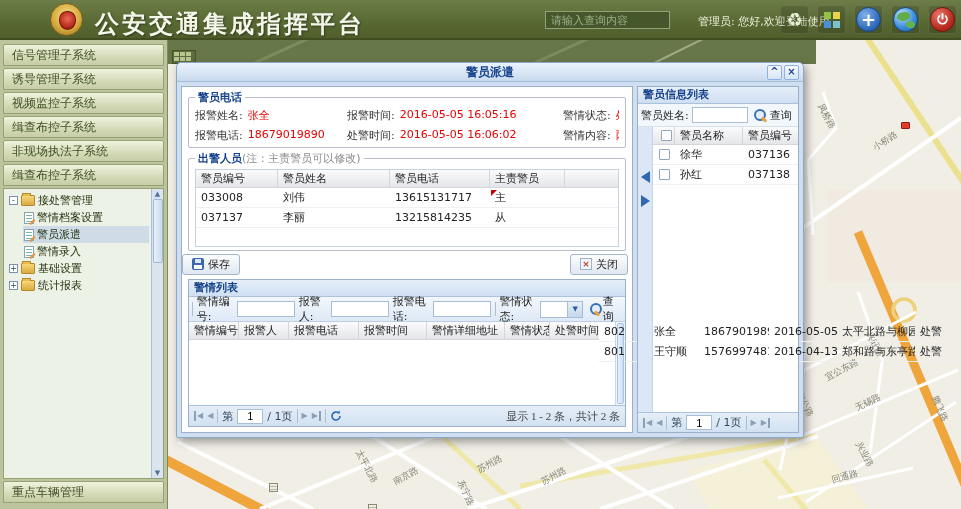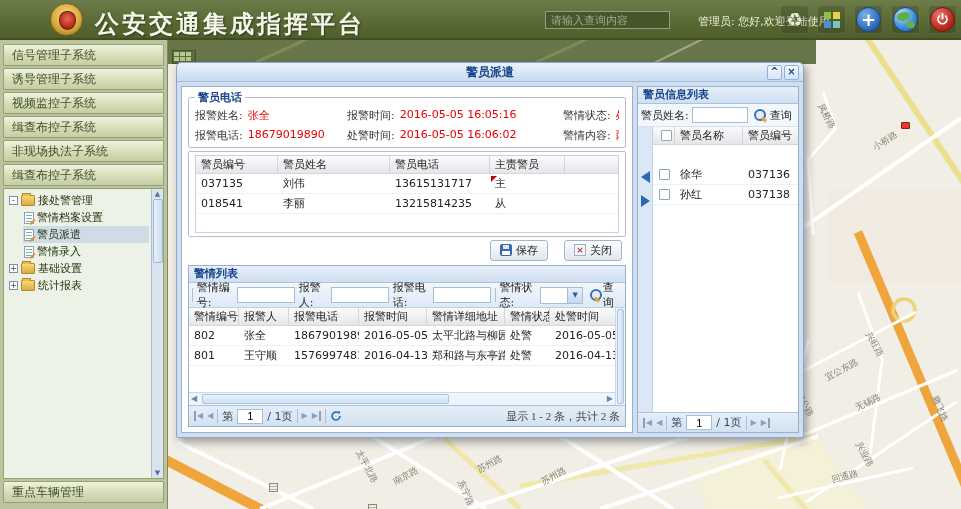--- a/index.html
+++ b/index.html
@@ -96,21 +96,21 @@
   .g-hdr .gh.fill { flex:1; border-right:none; }
   .g-row { display:flex; height:20px; line-height:19px; border-bottom:1px solid #f0f0f0; color:#222; cursor:pointer; }
   .g-row .gc { flex:none; padding-left:5px; overflow:hidden; white-space:nowrap; position:relative; }
   .g-row .gc.fill { flex:1; }
   
   .dcol0{width:82px;} .dcol1{width:112px;} .dcol2{width:100px;} .dcol3{width:75px;}
   #dispatch-body { height:58px; }
   #dispatch-body .g-row:nth-of-type(1) .dcol3::before { content:""; position:absolute; left:1px; top:2px;
     border:3px solid transparent; border-left-color:#cc0000; border-top-color:#cc0000; }
 
-  .btn-row { flex:none; height:26px; display:flex; justify-content:flex-end; align-items:center; gap:16px; padding-right:10px; }
+  .btn-row { flex:none; height:26px; display:flex; justify-content:space-between; align-items:center; gap:16px; padding-right:4px; }
   .btn { display:flex; align-items:center; gap:4px; height:21px; padding:0 9px; background:linear-gradient(#fdfdfd,#e0e7f0);
     border:1px solid #a3b5cc; border-radius:3px; font-size:11px; color:#222; cursor:pointer; }
   .ic-floppy { width:12px; height:12px; background:#3b68b0; border-radius:2px; position:relative; }
   .ic-floppy::before { content:""; position:absolute; left:3px; top:1px; width:6px; height:4px; background:#dce7f5; }
   .ic-floppy::after { content:""; position:absolute; left:2px; bottom:1px; width:8px; height:4px; background:#fff; }
   .ic-xbox { width:12px; height:12px; background:#f2f5fa; border:1px solid #9db2c8; color:#c23b2e; font-size:9px; line-height:10px; text-align:center; font-weight:bold; }
 
   .alarm-section { flex:1; min-height:0; margin:2px 6px 5px; border:1px solid #99b0c8; display:flex; flex-direction:column; }
   .sec-hdr { flex:none; height:17px; line-height:16px; background:linear-gradient(#e6effa,#cfdff2); border-bottom:1px solid #aac2dd;
     color:#15428b; font-weight:bold; padding-left:5px; }
@@ -120,21 +120,21 @@
   .tb-input { width:58px; height:16px; border:1px solid #a8bed4; background:#fff; font-size:11px; padding:0 2px; outline:none; }
   .tb-select { width:57px; height:17px; border:1px solid #a8bed4; background:#fff; display:flex; cursor:pointer; }
   .tb-select .trigger { margin-left:auto; width:15px; background:linear-gradient(#e8f0f9,#c3d7ec); border-left:1px solid #a8bed4;
     color:#2c5c9c; font-size:7px; text-align:center; line-height:15px; }
   .search-btn { display:flex; align-items:center; gap:3px; cursor:pointer; padding:1px 3px; border-radius:2px; }
   .ic-mag { width:13px; height:13px; position:relative; }
   .ic-mag::before { content:""; position:absolute; left:0; top:0; width:8px; height:8px; border:2px solid #3a70b5; border-radius:50%; background:#e4eefa; }
   .ic-mag::after { content:""; position:absolute; right:0; bottom:1px; width:6px; height:3px; background:#e8a33d; transform:rotate(45deg); border-radius:1px; }
 
   .alarm-grid-area { flex:1; min-height:0; display:flex; }
-  .alarm-grid { flex:1; min-width:0; display:flex; flex-direction:column; }
+  .alarm-grid { flex:1; min-width:0; display:flex; flex-direction:row; }
   .acol0{width:50px;} .acol1{width:50px;} .acol2{width:70px;} .acol3{width:68px;} .acol4{width:78px;} .acol5{width:45px;}
   .vscroll { flex:none; width:10px; background:#eef4fb; border-left:1px solid #cbd9e8; padding:1px; }
   .v-thumb { width:100%; height:100%; background:linear-gradient(90deg,#e9f1fa,#cde0f2); border:1px solid #a9c3e0; border-radius:2px; }
   .hscroll { flex:none; height:13px; background:#eef4fb; border-top:1px solid #cbd9e8; position:relative; color:#6b87a8; }
   .h-thumb { position:absolute; left:3%; width:58%; top:1px; bottom:1px; background:linear-gradient(#eaf2fb,#cfe0f0); border:1px solid #a9c3e0; border-radius:2px; }
   .h-arrow { position:absolute; top:0; font-size:8px; line-height:12px; }
   .h-arrow.left { left:2px; } .h-arrow.right { right:2px; }
 
   .paging { flex:none; height:21px; background:linear-gradient(#e5eef8,#d2e1f1); border-top:1px solid #aac2dd;
     display:flex; align-items:center; padding:0 5px; gap:4px; color:#33475c; }
@@ -146,21 +146,21 @@
 
   .right-panel { flex:1; min-width:0; background:#fff; border:1px solid #99b0c8; display:flex; flex-direction:column; min-height:0; }
   .rp-search { flex:none; height:23px; display:flex; align-items:center; gap:3px; padding:0 3px; background:#f2f7fc; border-bottom:1px solid #d5e1ee; color:#222; }
   .rp-search .tb-input { width:56px; }
   .rp-body { flex:1; min-height:0; display:flex; }
   .arrow-strip { flex:none; width:15px; background:#dbe7f4; border-right:1px solid #c2d4e8; display:flex; flex-direction:column;
     align-items:center; padding-top:44px; gap:12px; }
   .arr { width:0; height:0; cursor:pointer; }
   .arr.left { border:6px solid transparent; border-left:none; border-right:9px solid #2e68b2; }
   .arr.right { border:6px solid transparent; border-right:none; border-left:9px solid #2e68b2; }
-  .rp-grid { flex:1; min-width:0; display:flex; flex-direction:column;gap:20px; }
+  .rp-grid { flex:1; min-width:0; display:flex; flex-direction:column; }
   .ocol-cb { width:22px; display:flex; align-items:center; justify-content:center; }
   .ocol0{width:68px;} 
   .cb { width:11px; height:11px; border:1px solid #8fa8c0; background:#fff; border-radius:1px; display:inline-block; }
   .rp-paging { height:20px; }
 
   .g-filler { flex:1; background:#fff; }
 </style>
 </head>
 <body>
 
@@ -358,40 +358,41 @@
               </div>
 
               <div class="cd-field">
                 <span class="cd-label">警情内容:</span>
                 <span class="cd-value">两车追尾</span>
               </div>
             </div>
         </fieldset>
 
         <fieldset>
+          <legend><span>出警人员</span><span class="note">(注：主责警员可以修改)</span></legend>
           <div class="grid-wrap">
             <div class="g-hdr">
               <span class="gh dcol0">警员编号</span>
               <span class="gh dcol1">警员姓名</span>
               <span class="gh dcol2">警员电话</span>
               <span class="gh dcol3">主责警员</span>
               <span class="gh fill"></span>
             </div>
             <div id="dispatch-body">
 
                 <div class="g-row">
-                  <span class="gc dcol0">037135</span>
+                  <span class="gc dcol0">033008</span>
                   <span class="gc dcol1">刘伟</span>
                   <span class="gc dcol2">13615131717</span>
                   <span class="gc dcol3">主</span>
                   <span class="gc fill"></span>
                 </div>
 
                 <div class="g-row">
-                  <span class="gc dcol0">018541</span>
+                  <span class="gc dcol0">037137</span>
                   <span class="gc dcol1">李丽</span>
                   <span class="gc dcol2">13215814235</span>
                   <span class="gc dcol3">从</span>
                   <span class="gc fill"></span>
                 </div>
               </div>
           </div>
         </fieldset>
 
         <div class="btn-row">

